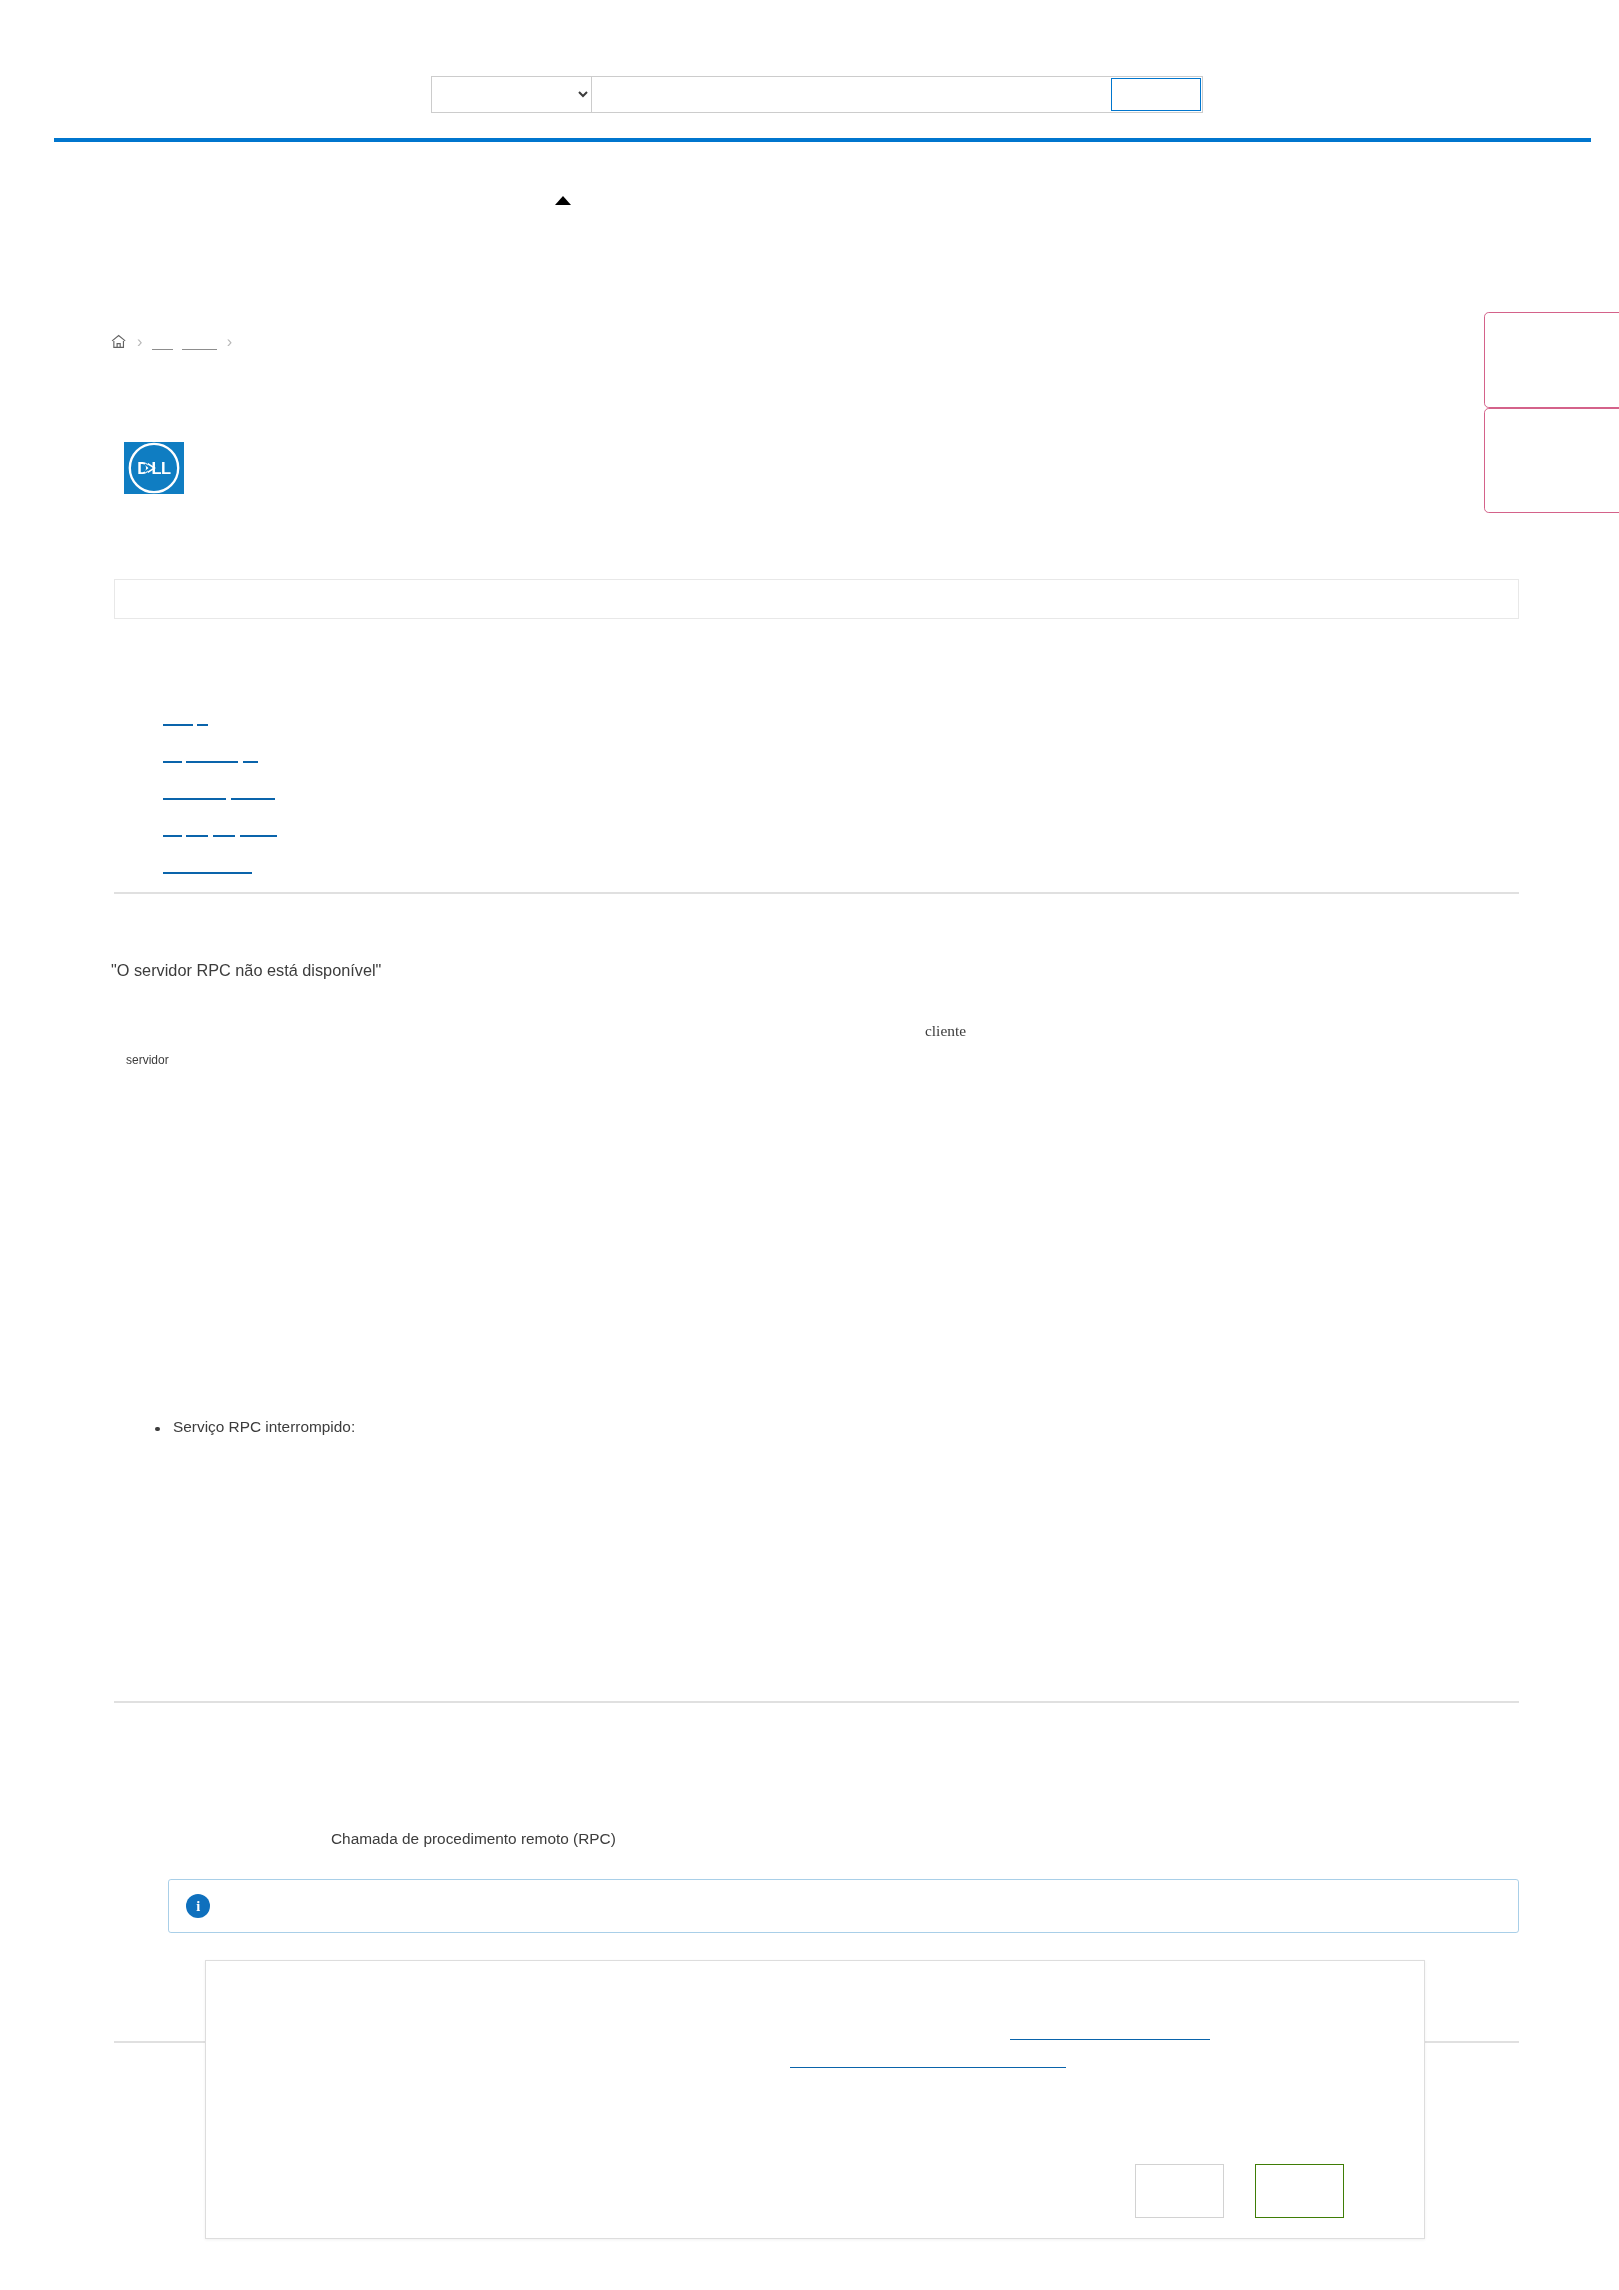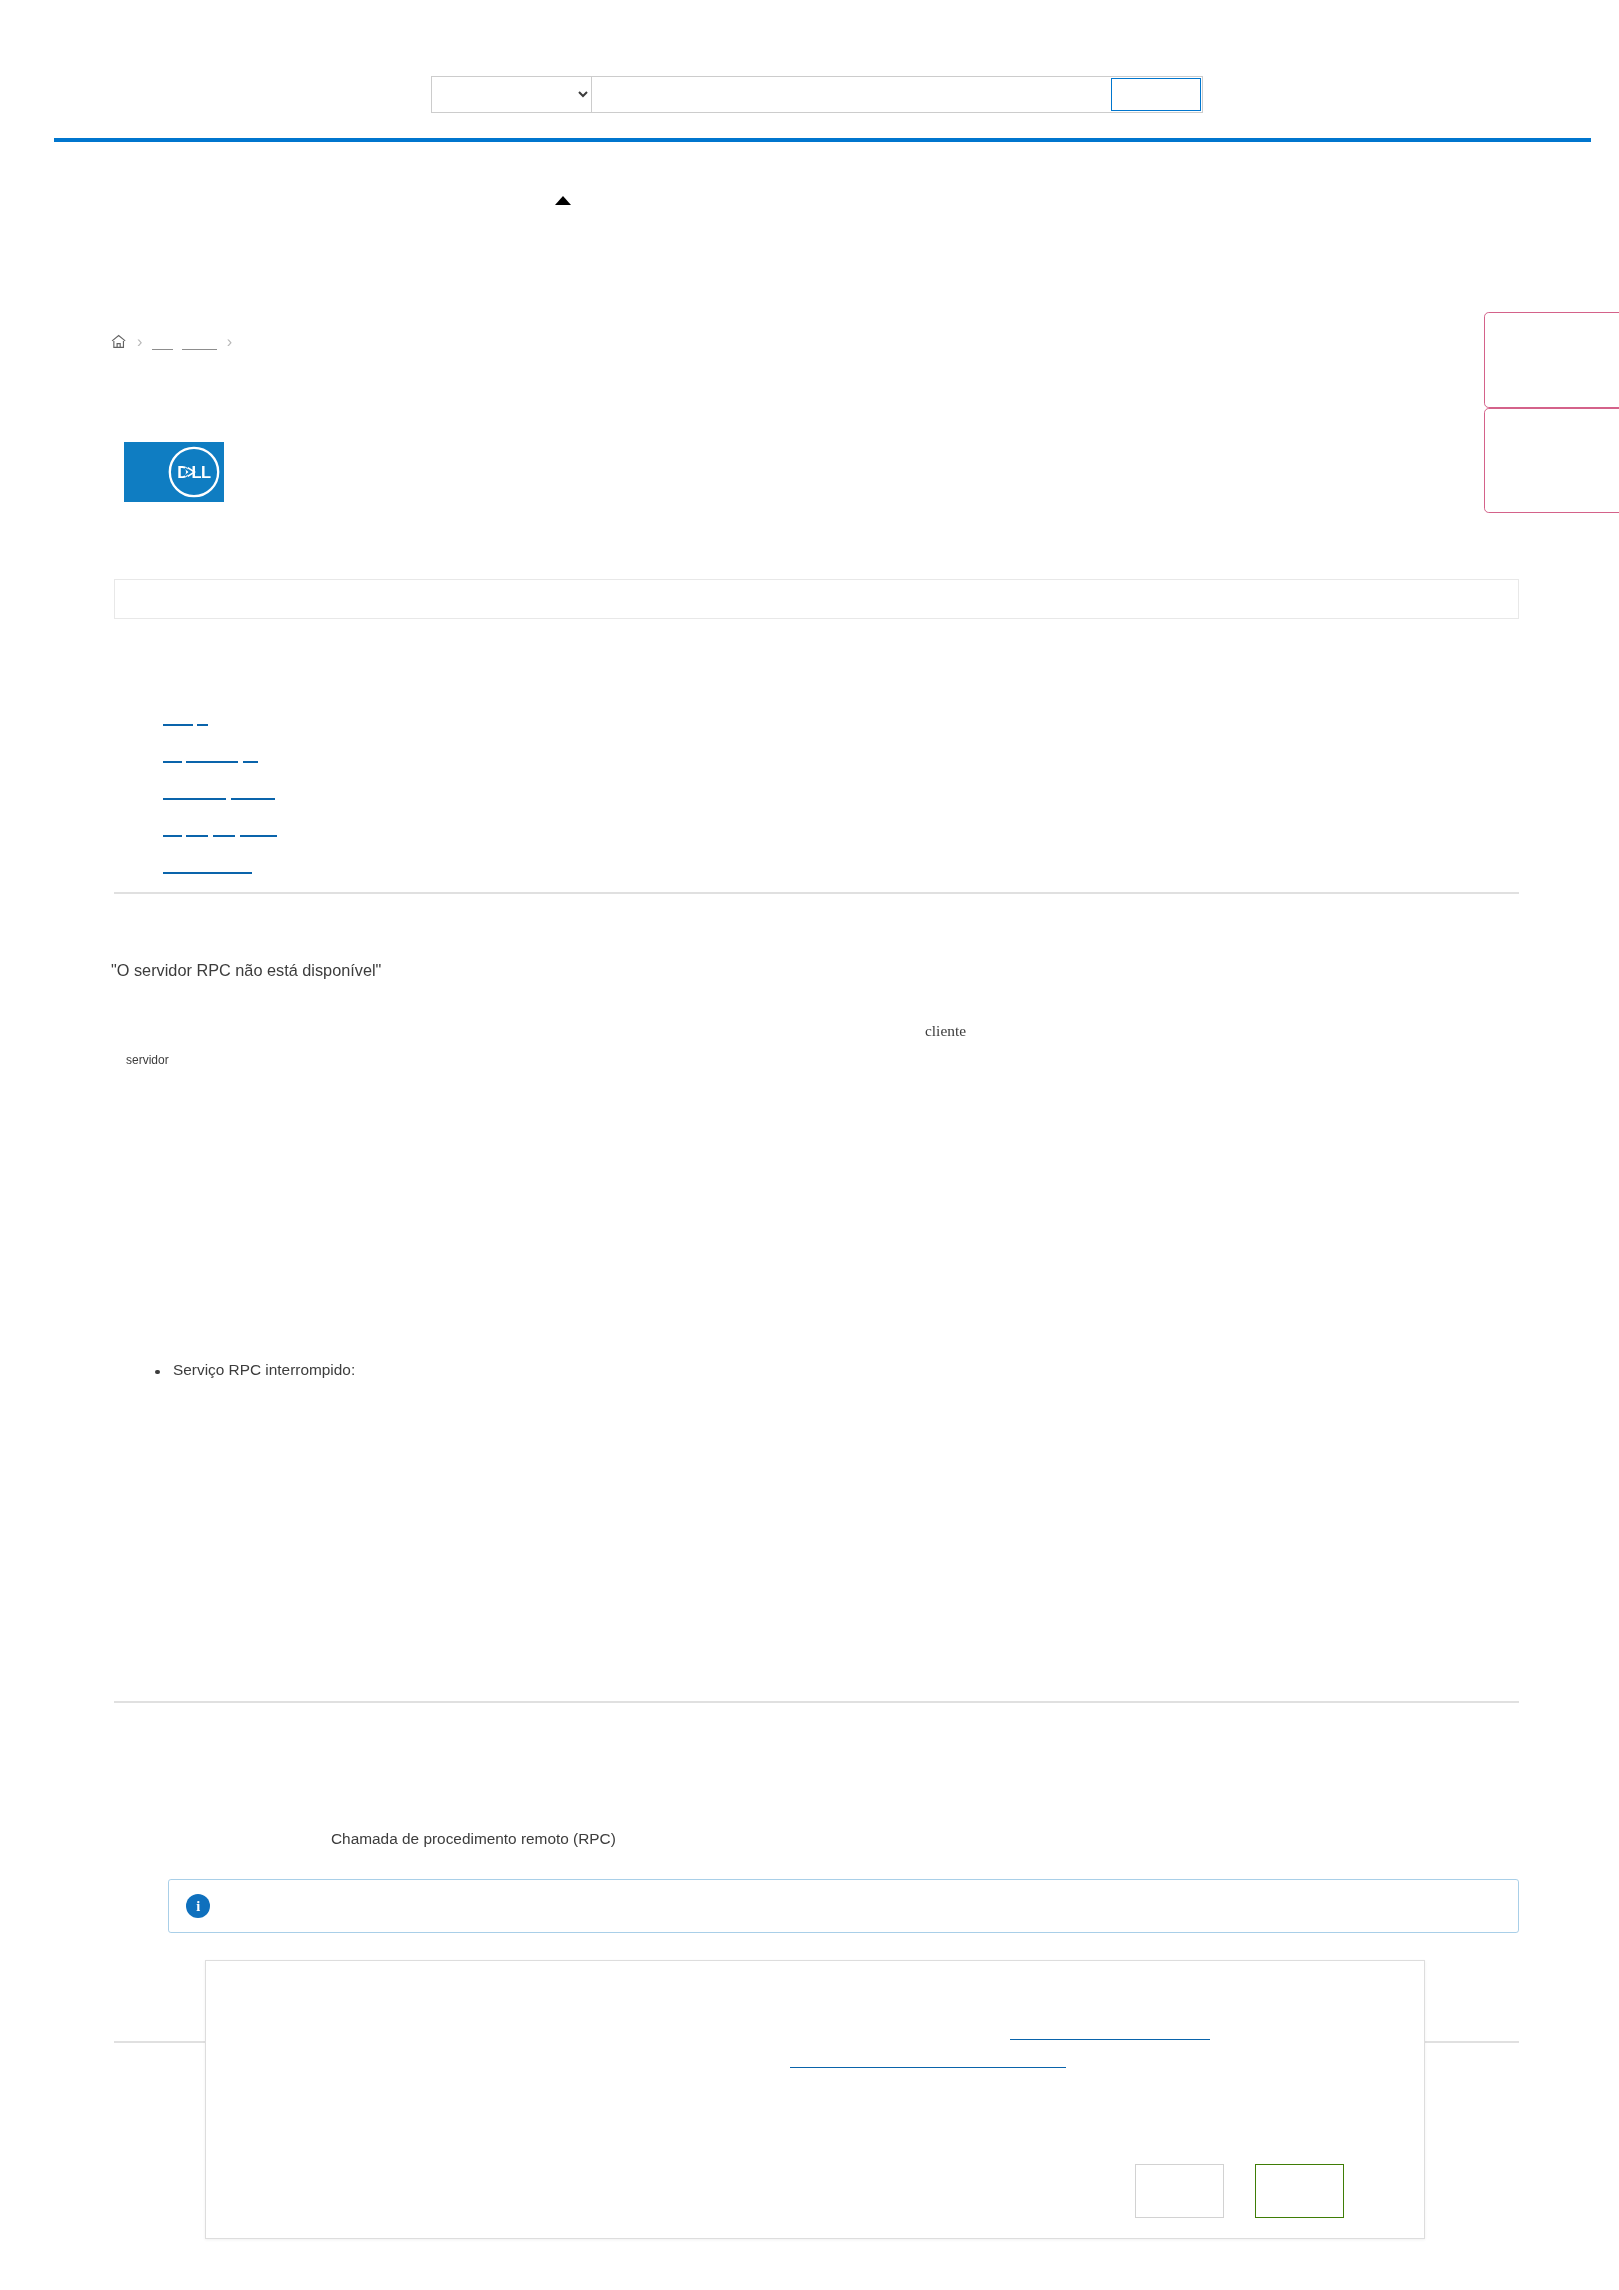--- a/index.html
+++ b/index.html
@@ -118,26 +118,25 @@
     padding-bottom: 1px;
     white-space: pre;
   }
 
   
   .dell-logo {
     position: absolute;
     left: 124px;
     top: 442px;
     width: 60px;
-    height: 60px;
+    height: 52px;
     background: #0f7dc2;
     display: flex;
     align-items: center;
     justify-content: center;
-    padding-left: 40px;
   }
   .dell-logo svg { display: block; }
 
   
   .edge-card {
     position: absolute;
     left: 1484px;
     border: 1.9px solid #d4628a;
     border-radius: 4.8px;
     background: #ffffff;
@@ -220,21 +219,21 @@
   .rpc-heading {
     left: 331px;
     top: 1830px;
     font-size: 15.4px;
   }
 
   
   .bullets {
     position: absolute;
     left: 149px;
-    top: 1361px;
+    top: 1418px;
     width: 865px;
     margin: 0;
     padding: 0;
     list-style: none;
   }
   .bullets li {
     position: relative;
     padding-left: 24px;
     font-size: 15.4px;
     color: #3c3c3c;

